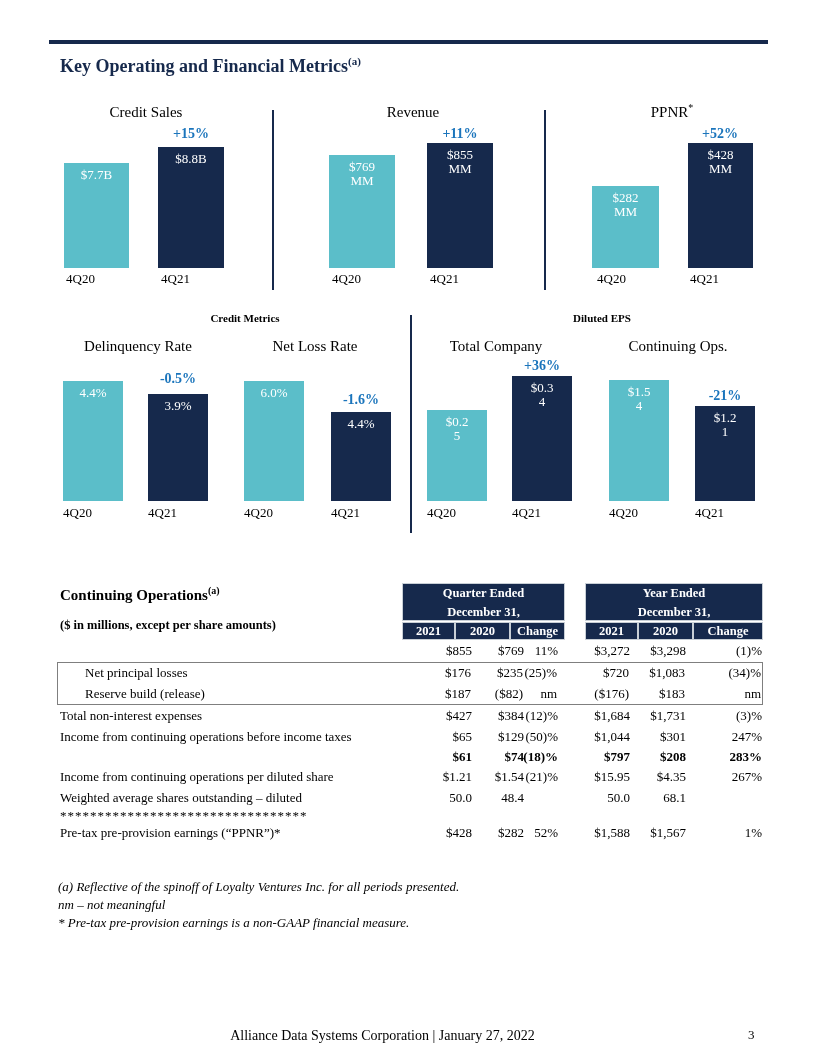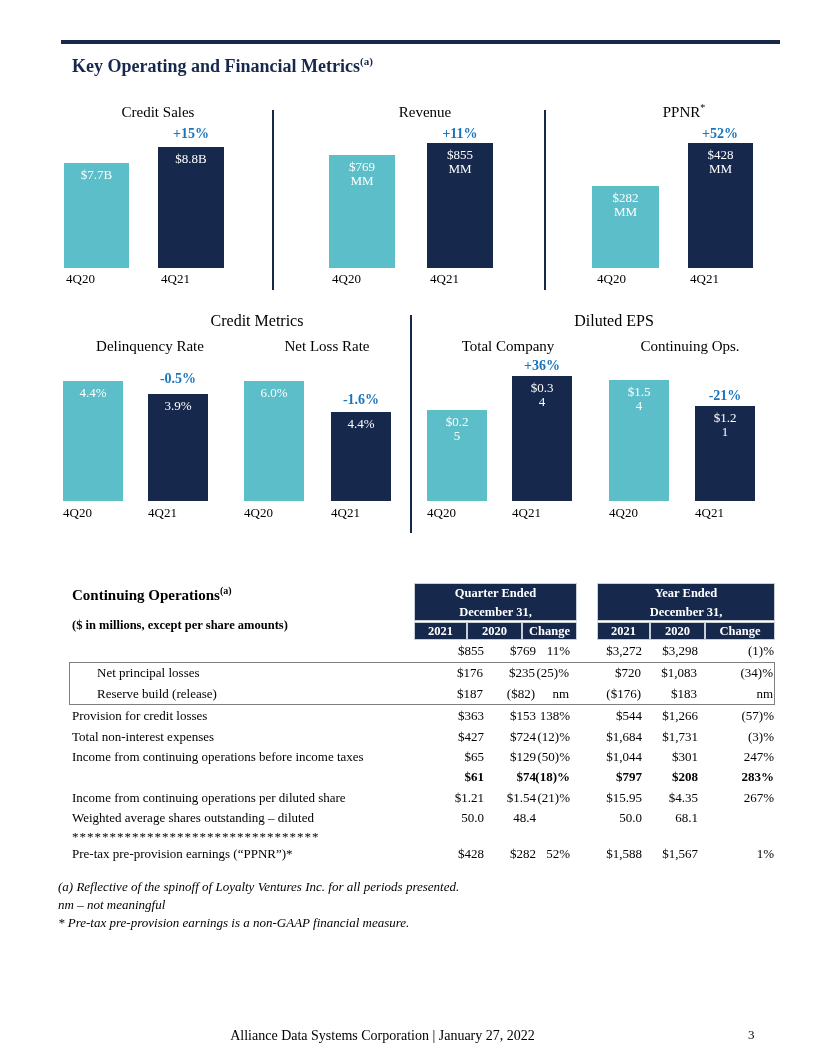--- a/index.html
+++ b/index.html
@@ -1,27 +1,27 @@
 <!DOCTYPE html>
 <html><head>
 <meta charset="utf-8">
 <style>
   html,body{margin:0;padding:0;background:#fff;}
   #page{position:relative;width:816px;height:1056px;background:#fff;
         font-family:"Liberation Serif", serif;color:#000;overflow:hidden;}
-  .abs{position:absolute;margin-left:12px;}
+  .abs{position:absolute;}
   
   #top-rule{left:49px;top:40px;width:719px;height:4px;background:#16294C;}
   #page-title{left:60px;top:55px;font-size:18px;font-weight:bold;color:#16294C;white-space:nowrap;}
   #page-title sup{font-size:11px;}
   
   .ctitle{font-size:15px;text-align:center;white-space:nowrap;}
   .ctitle sup{font-size:10px;}
   .subhead{font-size:15px;text-align:center;white-space:nowrap;}
-  .grouphead{font-size:16px;font-weight:normal;text-align:center;white-space:nowrap;}
+  .grouphead{font-size:11px;font-weight:bold;text-align:center;white-space:nowrap;}
   .bar{position:absolute;}
   .bar.teal{background:#5BBEC9;}
   .bar.navy{background:#16294C;}
   .bl{position:absolute;left:0;right:0;top:5px;color:#fff;font-size:13px;line-height:14px;text-align:center;}
   .chg{position:absolute;font-size:14px;font-weight:bold;color:#1B75BC;text-align:center;}
   .axis{position:absolute;font-size:13px;text-align:left;}
   .vdiv{position:absolute;width:2px;background:#16294C;}
   
   #tbl{left:57px;top:583px;width:706px;height:283px;}
   #tbl-title{position:absolute;left:3px;top:2px;font-size:15px;font-weight:bold;white-space:nowrap;}
@@ -220,32 +220,23 @@
             <div class="tlbl ind">Reserve build (release)</div>
             <div class="tnum" style="right: 291px;">$187</div>
             <div class="tnum" style="right: 239px;">($82)</div>
             <div class="tnum" style="right: 205px;">nm</div>
             <div class="tnum" style="right: 133px;">($176)</div>
             <div class="tnum" style="right: 77px;">$183</div>
             <div class="tnum" style="right: 1px;">nm</div>
           </div>
         </div>
         <div class="trow">
-          <div class="tlbl">Provision for credit losses</div>
-          <div class="tnum" style="right: 291px;">$363</div>
-          <div class="tnum" style="right: 239px;">$153</div>
-          <div class="tnum" style="right: 205px;">138%</div>
-          <div class="tnum" style="right: 133px;">$544</div>
-          <div class="tnum" style="right: 77px;">$1,266</div>
-          <div class="tnum" style="right: 1px;">(57)%</div>
-        </div>
-        <div class="trow">
           <div class="tlbl">Total non-interest expenses</div>
           <div class="tnum" style="right: 291px;">$427</div>
-          <div class="tnum" style="right: 239px;">$724</div>
+          <div class="tnum" style="right: 239px;">$384</div>
           <div class="tnum" style="right: 205px;">(12)%</div>
           <div class="tnum" style="right: 133px;">$1,684</div>
           <div class="tnum" style="right: 77px;">$1,731</div>
           <div class="tnum" style="right: 1px;">(3)%</div>
         </div>
         <div class="trow">
           <div class="tlbl">Income from continuing operations before income taxes</div>
           <div class="tnum" style="right: 291px;">$65</div>
           <div class="tnum" style="right: 239px;">$129</div>
           <div class="tnum" style="right: 205px;">(50)%</div>

